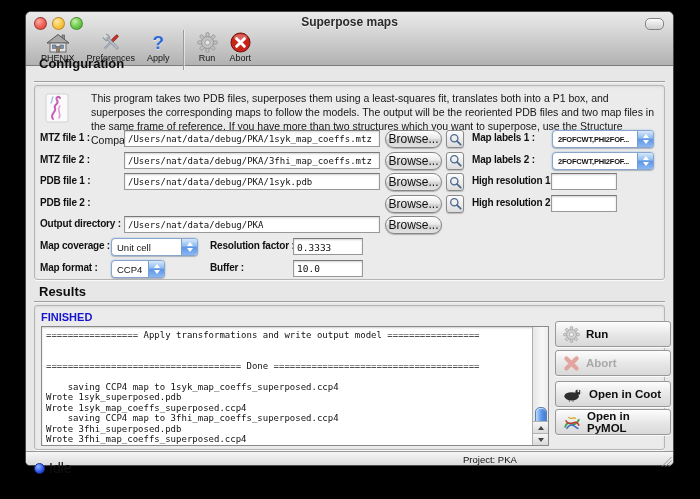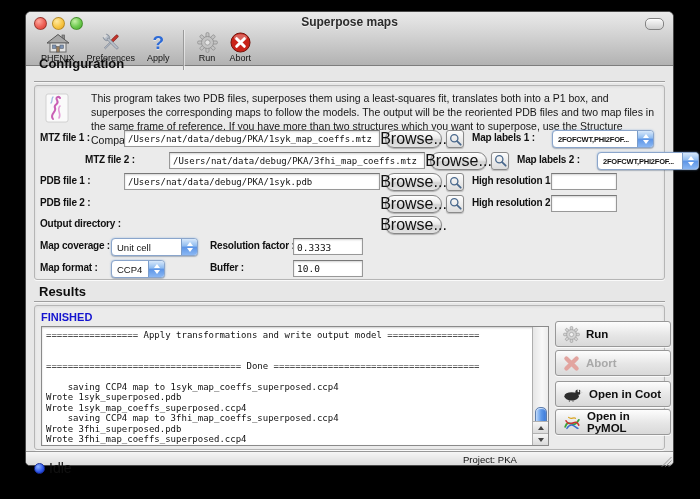--- a/index.html
+++ b/index.html
@@ -41,21 +41,21 @@
   .rlabel{position:absolute;left:437px;top:2px;font-size:10px;font-weight:bold;color:#101010;letter-spacing:-0.2px;white-space:nowrap;}
   .mlabel{position:absolute;left:175px;top:2px;font-size:10px;font-weight:bold;color:#101010;letter-spacing:-0.2px;white-space:nowrap;}
   input.tf{position:absolute;top:0;height:14px;border:1px solid #989898;border-top-color:#787878;background:#fff;
     font-family:"DejaVu Sans Mono",monospace;font-size:9px;color:#111;padding:1px 3px 0 3px;
     box-shadow:inset 0 1px 2px rgba(0,0,0,.18);border-radius:0;}
   .tf.path{left:89px;width:248px;}
   .tf.hres{left:516px;width:58px;}
   .tf.num{left:258px;width:62px;font-size:9.5px;}
   .browse{position:absolute;left:350px;top:0;width:55px;height:16px;border:1px solid #868686;border-radius:9px;
     background:linear-gradient(#ffffff,#eaeaea 45%,#d2d2d2 55%,#e3e3e3);display:flex;align-items:center;justify-content:center;
-    font-size:16px;color:#111;box-shadow:0 1px 1px rgba(0,0,0,.25);}
+    font-size:12px;color:#111;box-shadow:0 1px 1px rgba(0,0,0,.25);}
   .magbtn{position:absolute;left:411px;top:0;width:16px;height:16px;border:1px solid #8a8a8a;border-radius:3px;
     background:linear-gradient(#fdfdfd,#dcdcdc);display:flex;align-items:center;justify-content:center;box-shadow:0 1px 1px rgba(0,0,0,.2);}
   
   .dd{position:absolute;top:0;height:16px;border:1px solid #8aa5cb;border-radius:4px;background:#fff;
     box-shadow:0 1px 1px rgba(0,0,0,.18),0 0 2px rgba(120,165,220,.7);}
   .dd .dd-val{position:absolute;left:5px;right:18px;top:3px;font-size:9.5px;color:#111;white-space:nowrap;overflow:hidden;}
   .dd.small-text .dd-val{font-size:7.5px;top:4px;letter-spacing:-0.2px;font-weight:bold;}
   .dd .stepper{position:absolute;right:0;top:0;bottom:0;width:15px;border-left:1px solid #7a9cc9;border-radius:0 3px 3px 0;
     background:linear-gradient(180deg,#d7e8fb 0%,#8ebbf0 45%,#5c94e6 50%,#8ab7f3 100%);
     display:flex;flex-direction:column;align-items:center;justify-content:center;gap:2px;}
@@ -201,21 +201,21 @@
       <span class="rlabel">Map labels 1 :</span>
       <div class="dd maplab small-text">
         <span class="dd-val">2FOFCWT,PHI2FOF...</span>
         <span class="stepper">
             <span class="tri-up"></span>
             <span class="tri-down"></span>
           </span>
       </div>
     </div>
 
-    <div class="row" style="top:65.5px;margin-left:45px;">
+    <div class="row" style="top:65.5px;">
       <span class="flabel">MTZ file 2 :</span>
       <input class="tf path" type="text" readonly="" value="/Users/nat/data/debug/PKA/3fhi_map_coeffs.mtz" style="">
       <div class="browse">Browse...</div>
       <div class="magbtn">
         <svg width="13" height="13" viewBox="0 0 14 14">
           <circle cx="5.7" cy="5.7" r="3.9" fill="none" stroke="#49688c" stroke-width="1.4"></circle>
           <line x1="8.7" y1="8.7" x2="12.6" y2="12.6" stroke="#49688c" stroke-width="1.9" stroke-linecap="round"></line>
         </svg>
       </div>
       <span class="rlabel">Map labels 2 :</span>
@@ -250,20 +250,21 @@
           <circle cx="5.7" cy="5.7" r="3.9" fill="none" stroke="#49688c" stroke-width="1.4"></circle>
           <line x1="8.7" y1="8.7" x2="12.6" y2="12.6" stroke="#49688c" stroke-width="1.9" stroke-linecap="round"></line>
         </svg>
       </div>
       <span class="rlabel">High resolution 2 :</span>
       <input class="tf hres" type="text" value="" style="">
     </div>
 
     <div class="row" style="top:130px;">
       <span class="flabel">Output directory :</span>
+      <input class="tf path" type="text" readonly="" value="/Users/nat/data/debug/PKA" style="">
       <div class="browse">Browse...</div>
     </div>
 
     <div class="row" style="top:152px;">
       <span class="flabel">Map coverage :</span>
       <div class="dd cov">
         <span class="dd-val">Unit cell</span>
         <span class="stepper">
             <span class="tri-up"></span>
             <span class="tri-down"></span>

